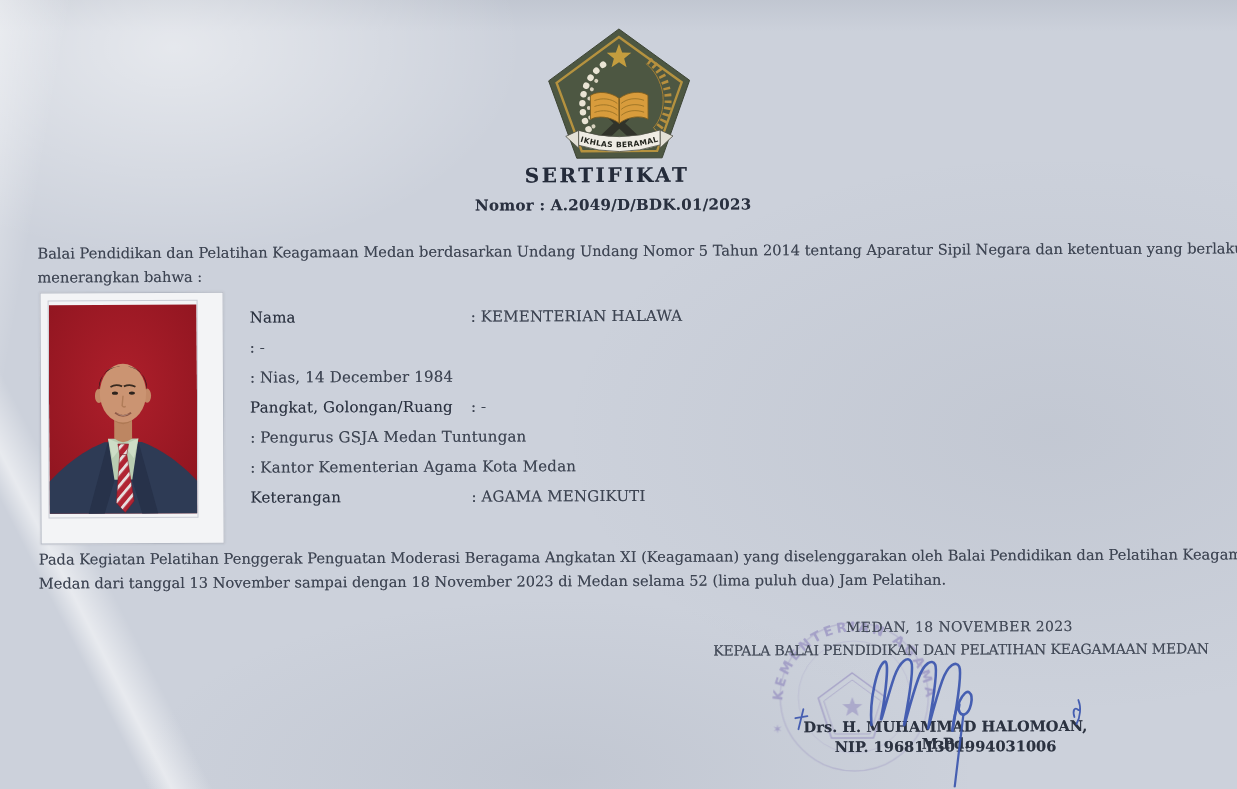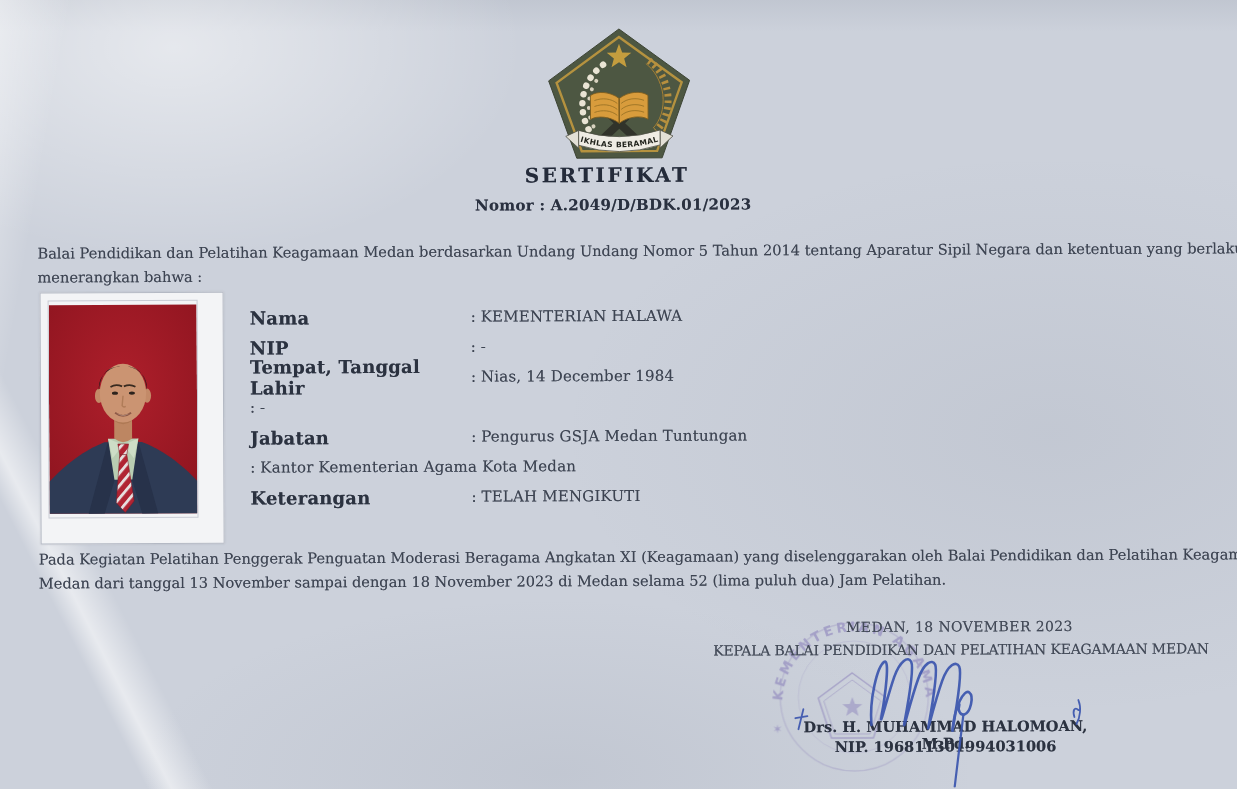--- a/index.html
+++ b/index.html
@@ -28,21 +28,21 @@
   .intro{left:38px;top:242px;width:1148px;font-size:14.6px;color:#3d4452;}
   .jline{white-space:nowrap;text-align:justify;text-align-last:justify;width:100%;}
   .intro .l2{margin-top:7px;}
 
   .photo-frame{left:40px;top:290px;width:166px;height:234px;background:#f3f4f6;
       border:1px solid #b4b9c4;padding:8px;box-shadow:0 0 2px rgba(90,96,110,.25);}
   .photo-frame svg{display:block;outline:1px solid #c9ccd5;}
 
   .fields{left:250px;top:301px;width:720px;}
   .frow{display:flex;height:30px;align-items:center;}
-  .flabel{width:221px;font-weight:bold;font-size:18px;color:#2b3240;letter-spacing:.2px;}
+  .flabel{width:221px;font-weight:normal;font-size:15px;color:#2b3240;letter-spacing:.2px;}
   .fsep{width:10px;font-size:15px;color:#3d4452;}
   .fvalue{font-size:15px;color:#3d4452;letter-spacing:.2px;}
 
   .bodypar{left:38px;top:548px;width:1150px;font-size:14.6px;color:#3d4452;}
   .bodypar .l2{margin-top:7px;}
 
   .place-date{left:845px;top:620px;font-size:14px;letter-spacing:.4px;color:#434a58;}
   .signer-title{left:712px;top:643px;font-size:14px;letter-spacing:-0.2px;white-space:nowrap;color:#434a58;}
   .signer-name{left:788px;top:719px;width:312px;text-align:center;font-size:14.6px;font-weight:bold;color:#2b3240;}
   .signer-nip{left:788px;top:739px;width:312px;text-align:center;font-size:14.6px;font-weight:bold;color:#2b3240;}
@@ -138,46 +138,44 @@
     </svg>
   </div>
 
   <div class="abs fields doc-text">
     <div class="frow">
       <span class="flabel">Nama</span>
       <span class="fsep">:</span>
       <span class="fvalue">KEMENTERIAN HALAWA</span>
     </div>
     <div class="frow">
-      <span class="flabel">NIP</span>
       <span class="fsep">:</span>
       <span class="fvalue">-</span>
     </div>
     <div class="frow">
-      <span class="flabel">Tempat, Tanggal Lahir</span>
       <span class="fsep">:</span>
       <span class="fvalue">Nias, 14 December 1984</span>
     </div>
     <div class="frow">
+      <span class="flabel">Pangkat, Golongan/Ruang</span>
       <span class="fsep">:</span>
       <span class="fvalue">-</span>
     </div>
     <div class="frow">
-      <span class="flabel">Jabatan</span>
       <span class="fsep">:</span>
       <span class="fvalue">Pengurus GSJA Medan Tuntungan</span>
     </div>
     <div class="frow">
       <span class="fsep">:</span>
       <span class="fvalue">Kantor Kementerian Agama Kota Medan</span>
     </div>
     <div class="frow">
       <span class="flabel">Keterangan</span>
       <span class="fsep">:</span>
-      <span class="fvalue">TELAH MENGIKUTI</span>
+      <span class="fvalue">AGAMA MENGIKUTI</span>
     </div>
   </div>
 
   <div class="abs bodypar doc-text">
     <div class="jline">Pada Kegiatan Pelatihan Penggerak Penguatan Moderasi Beragama Angkatan XI (Keagamaan) yang diselenggarakan oleh Balai Pendidikan dan Pelatihan Keagamaan</div>
     <div class="l2">Medan dari tanggal 13 November sampai dengan 18 November 2023 di Medan selama 52 (lima puluh dua) Jam Pelatihan.</div>
   </div>
 
   <svg class="abs stamp" width="180" height="175" viewBox="0 0 180 175">
     <circle cx="88" cy="88" r="74" fill="none" stroke="#8b80ba" stroke-width="1.4" opacity="0.5"></circle>

